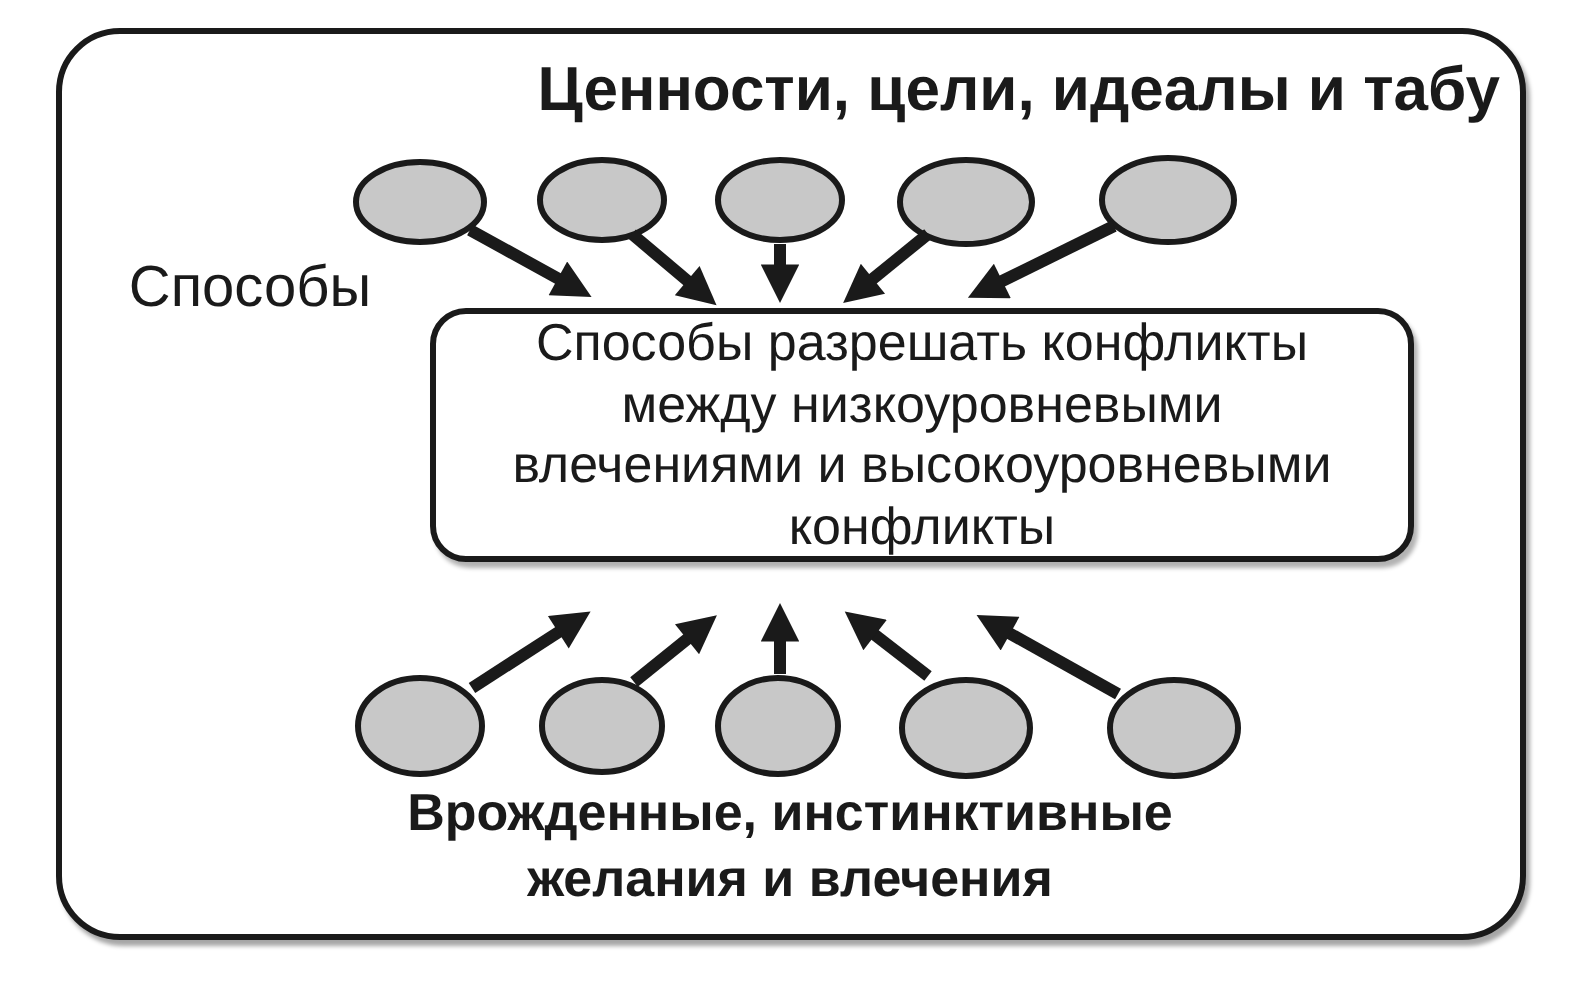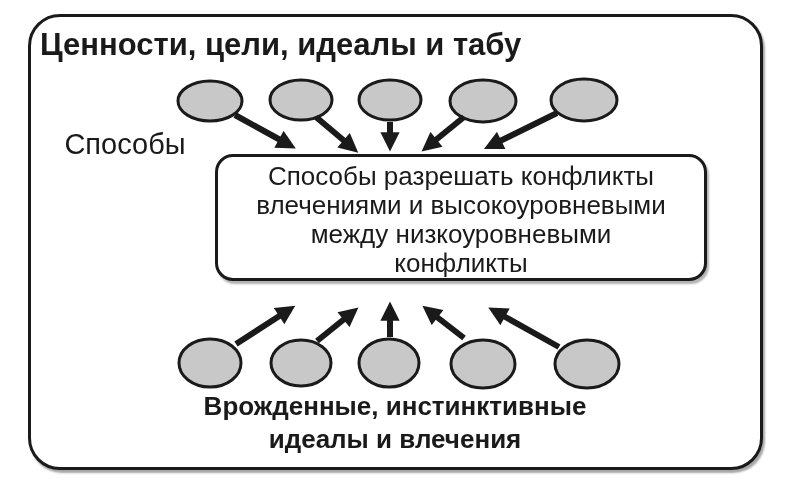--- a/index.html
+++ b/index.html
@@ -25,21 +25,21 @@
     border: 3px solid #1a1a1a;
     border-radius: 32px;
     background: #ffffff;
     box-shadow: 2px 3px 2px rgba(0,0,0,0.35);
   }
   .top-title {
     position: absolute;
     left: 40px;
     top: 27px;
     width: 710px;
-    text-align: left;
+    text-align: right;
     font-size: 31px;
     font-weight: bold;
     letter-spacing: 0px;
     white-space: nowrap;
   }
   .side-label {
     position: absolute;
     left: 40px;
     width: 170px;
     text-align: center;
@@ -62,21 +62,21 @@
     left: 215px;
     top: 154px;
     width: 486px;
     height: 121px;
     border: 3px solid #1a1a1a;
     border-radius: 18px;
     background: #ffffff;
     box-shadow: 2px 3px 2px rgba(0,0,0,0.3);
     display: flex;
     flex-direction: column;
-    justify-content: flex-end;
+    justify-content: space-between;
     align-items: center;
   }
   .center-box .line {
     font-size: 26px;
     line-height: 29px;
     text-align: center;
     white-space: nowrap;
   }
   .bottom-title {
     position: absolute;
@@ -130,23 +130,23 @@
 
     <line x1="236" y1="344" x2="284" y2="313" stroke="#1a1a1a" stroke-width="6" marker-end="url(#ah)"></line>
     <line x1="317" y1="341" x2="348" y2="316" stroke="#1a1a1a" stroke-width="6" marker-end="url(#ah)"></line>
     <line x1="390" y1="337" x2="390" y2="315" stroke="#1a1a1a" stroke-width="6" marker-end="url(#ah)"></line>
     <line x1="464" y1="338" x2="433" y2="314" stroke="#1a1a1a" stroke-width="6" marker-end="url(#ah)"></line>
     <line x1="559" y1="347" x2="500" y2="314" stroke="#1a1a1a" stroke-width="6" marker-end="url(#ah)"></line>
   </svg>
 
   <div class="center-box">
     <div class="line">Способы разрешать конфликты</div>
+    <div class="line">между низкоуровневыми</div>
     <div class="line">влечениями и высокоуровневыми</div>
-    <div class="line">между низкоуровневыми</div>
     <div class="line">конфликты</div>
   </div>
 
   <div class="bottom-title">
     <div class="line">Врожденные, инстинктивные</div>
-    <div class="line">идеалы и влечения</div>
+    <div class="line">желания и влечения</div>
   </div>
 
 </div>
 
 </body></html>

